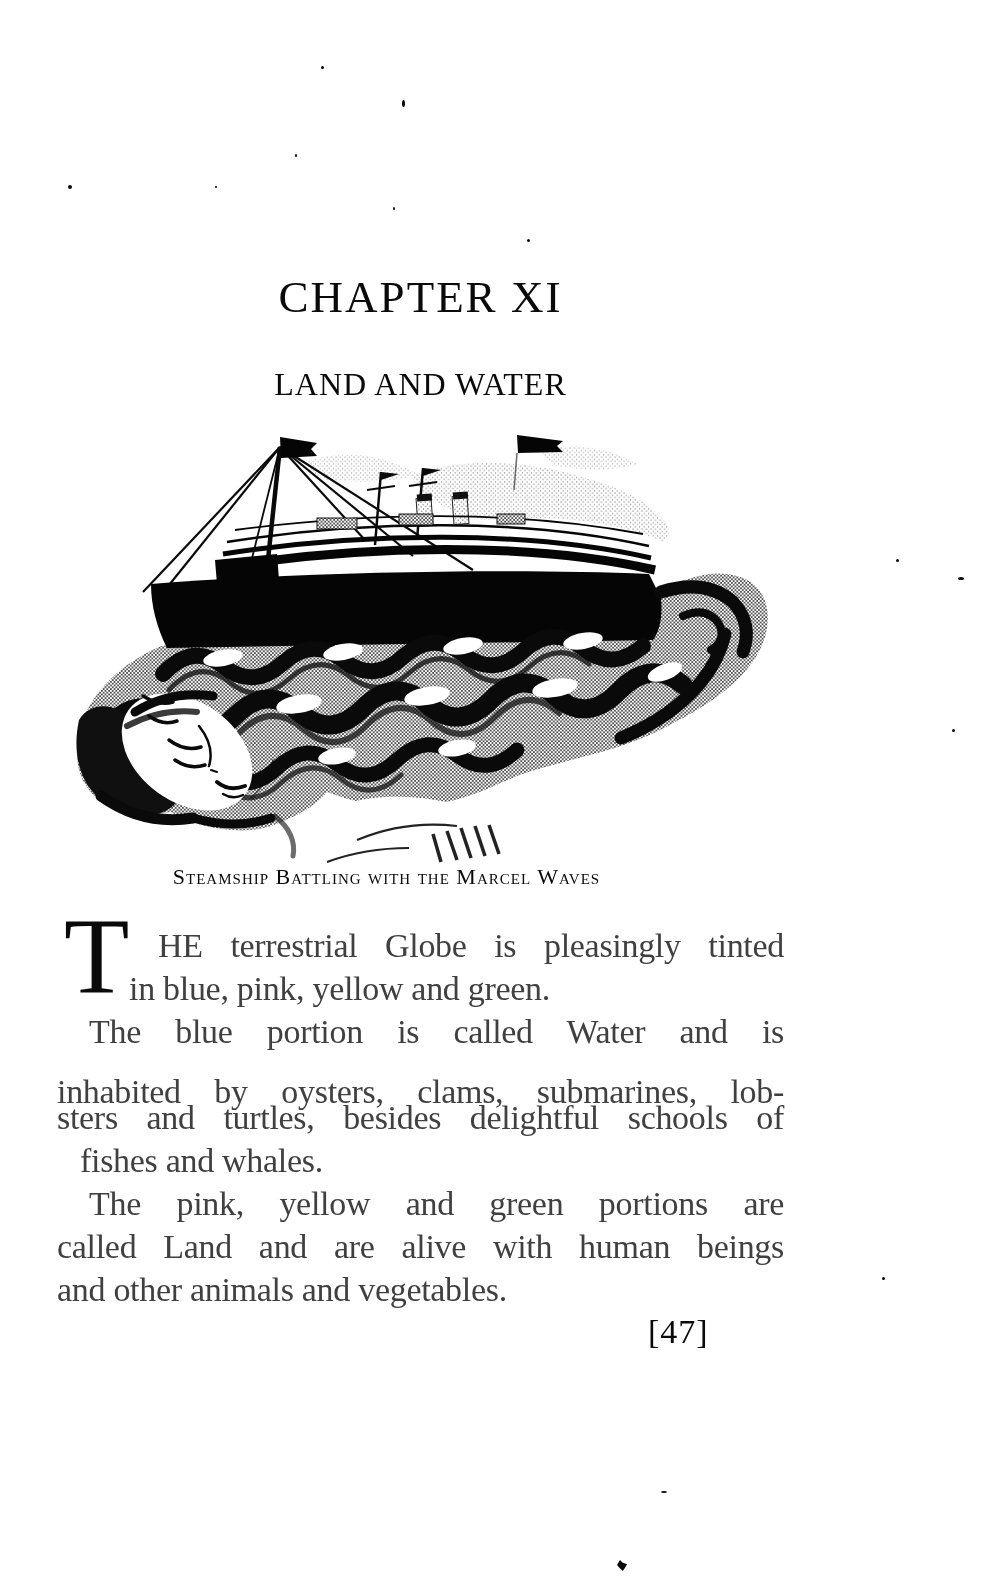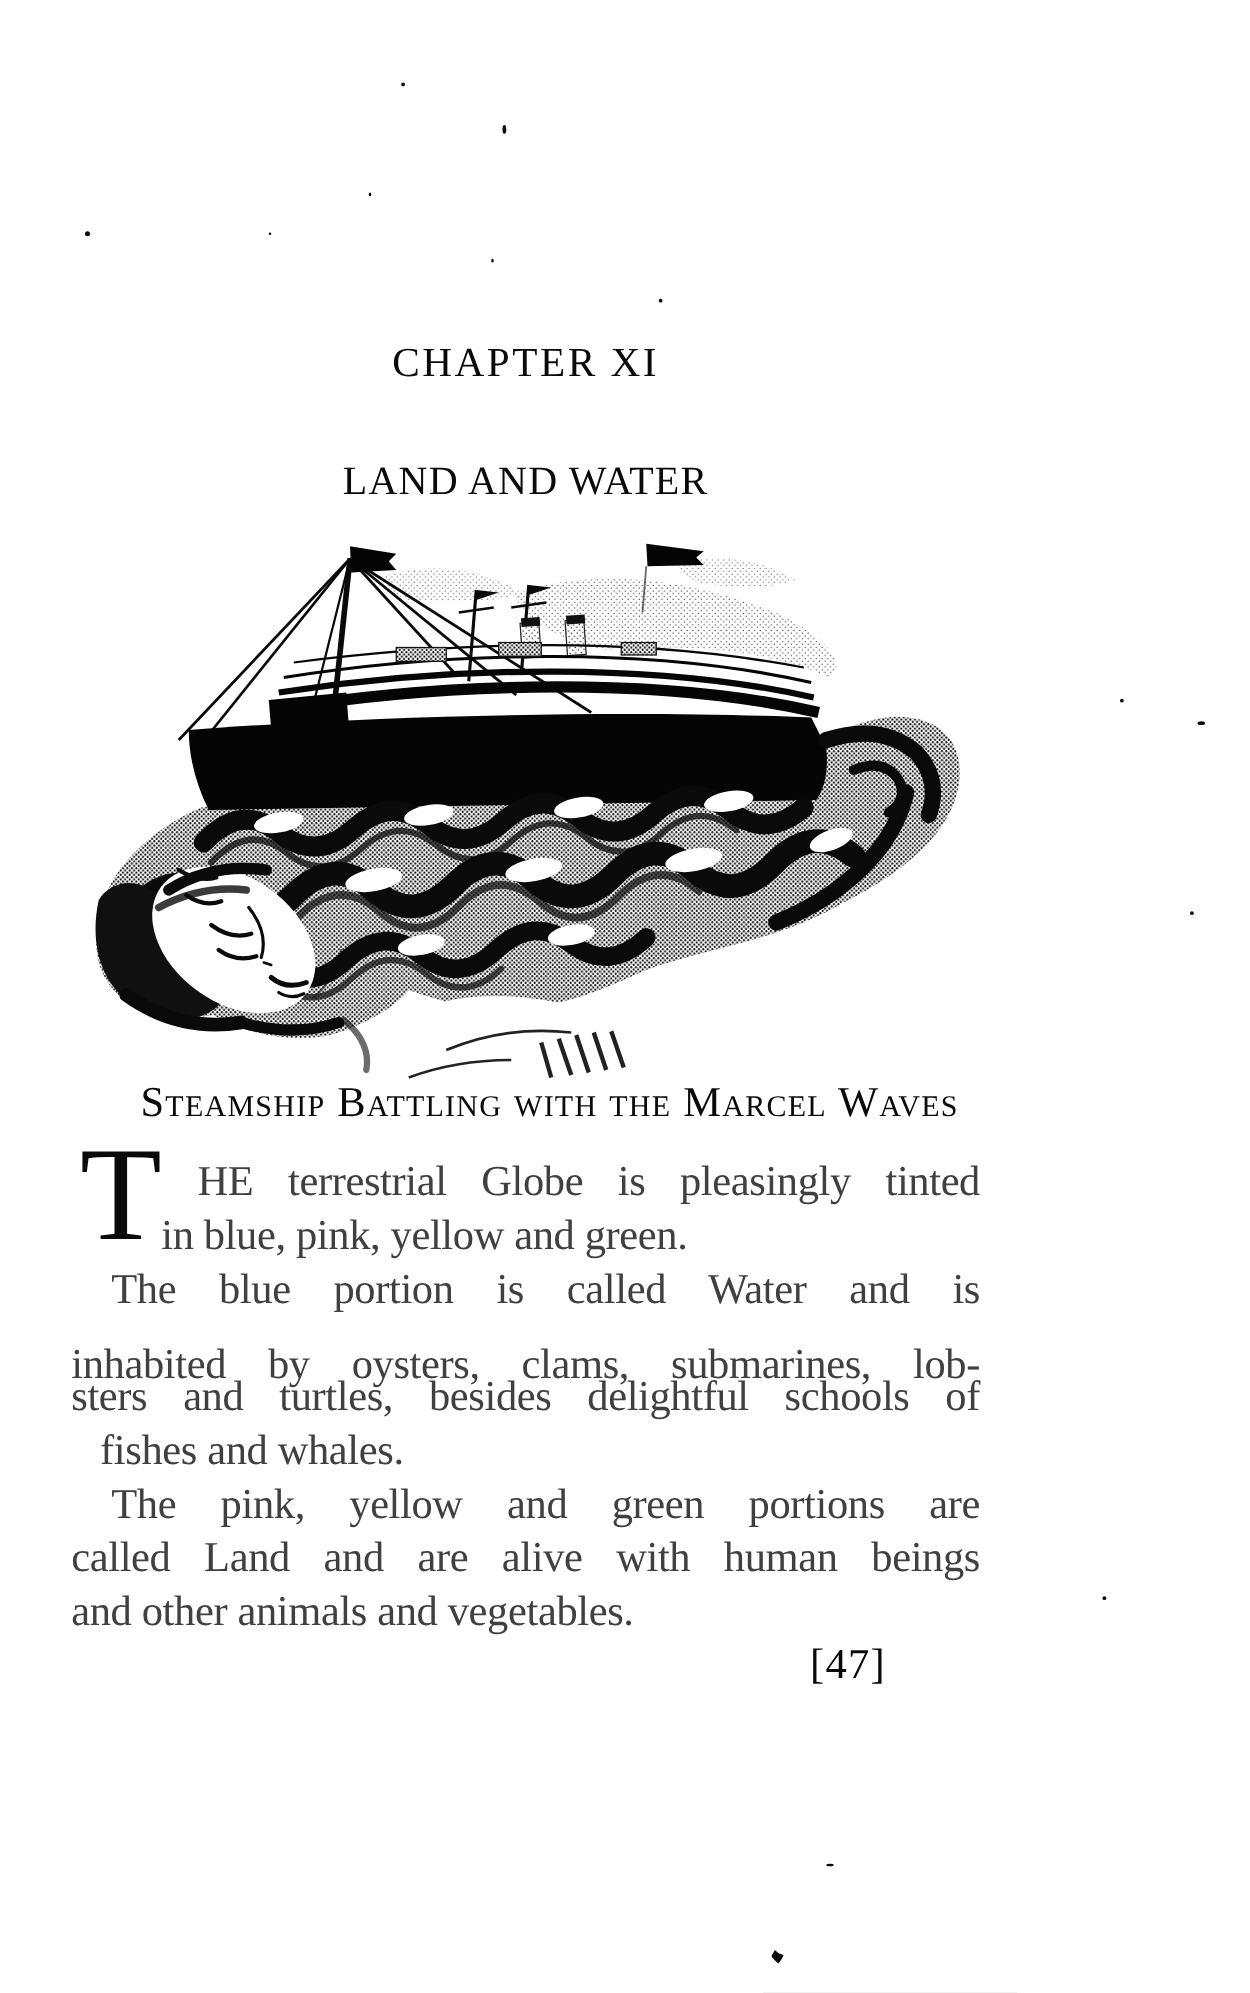--- a/index.html
+++ b/index.html
@@ -1,24 +1,24 @@
 <!DOCTYPE html>
 <html><head>
 <meta charset="utf-8">
 <style>
   html,body{margin:0;padding:0;background:#e8e8e8;}
   #page{position:relative;width:1000px;height:1594px;background:#ffffff;overflow:hidden;
         font-family:"Liberation Serif","DejaVu Serif",serif;color:#0a0a0a;}
   .abs{position:absolute;}
-  .heading{left:57px;width:727px;text-align:center;font-size:33px;line-height:1;
+  .heading{left:57px;width:727px;text-align:center;font-size:45px;line-height:1;
            letter-spacing:2px;white-space:nowrap;}
   .subheading{left:57px;width:727px;text-align:center;font-size:32px;line-height:1;
               letter-spacing:1px;white-space:nowrap;}
-  .caption{left:40px;width:727px;text-align:right;font-variant:small-caps;
-           font-size:34px;line-height:1;letter-spacing:1px;white-space:nowrap;}
+  .caption{left:23px;width:727px;text-align:center;font-variant:small-caps;
+           font-size:22px;line-height:1;letter-spacing:1px;white-space:nowrap;}
   .bl{font-size:34px;line-height:42px;letter-spacing:-0.3px;color:#404040;}
   .just{left:57px;width:727px;text-align:justify;text-align-last:justify;}
   .indent{text-indent:32px;}
   .nw{white-space:nowrap;}
   .dropcap{left:64px;top:903px;font-size:107px;line-height:1;font-weight:400;}
   .pgnum{left:648px;top:1300px;font-size:34px;line-height:1;letter-spacing:1px;margin-top:15px;}
   .sp{position:absolute;background:#0a0a0a;border-radius:50%;}
   .blot{position:absolute;background:#0a0a0a;
         clip-path:polygon(30% 0,55% 22%,100% 38%,82% 68%,58% 100%,28% 74%,0 46%,18% 18%);}
 </style>

